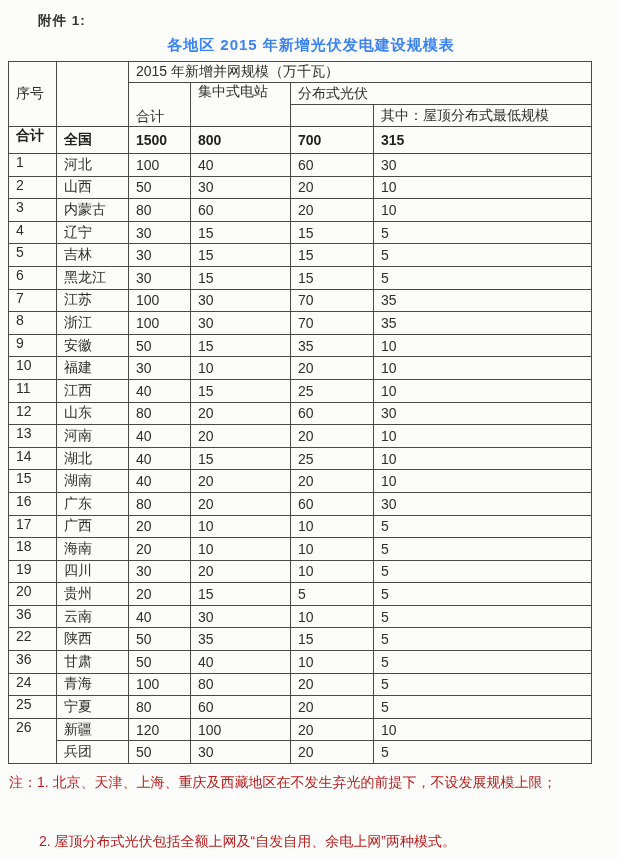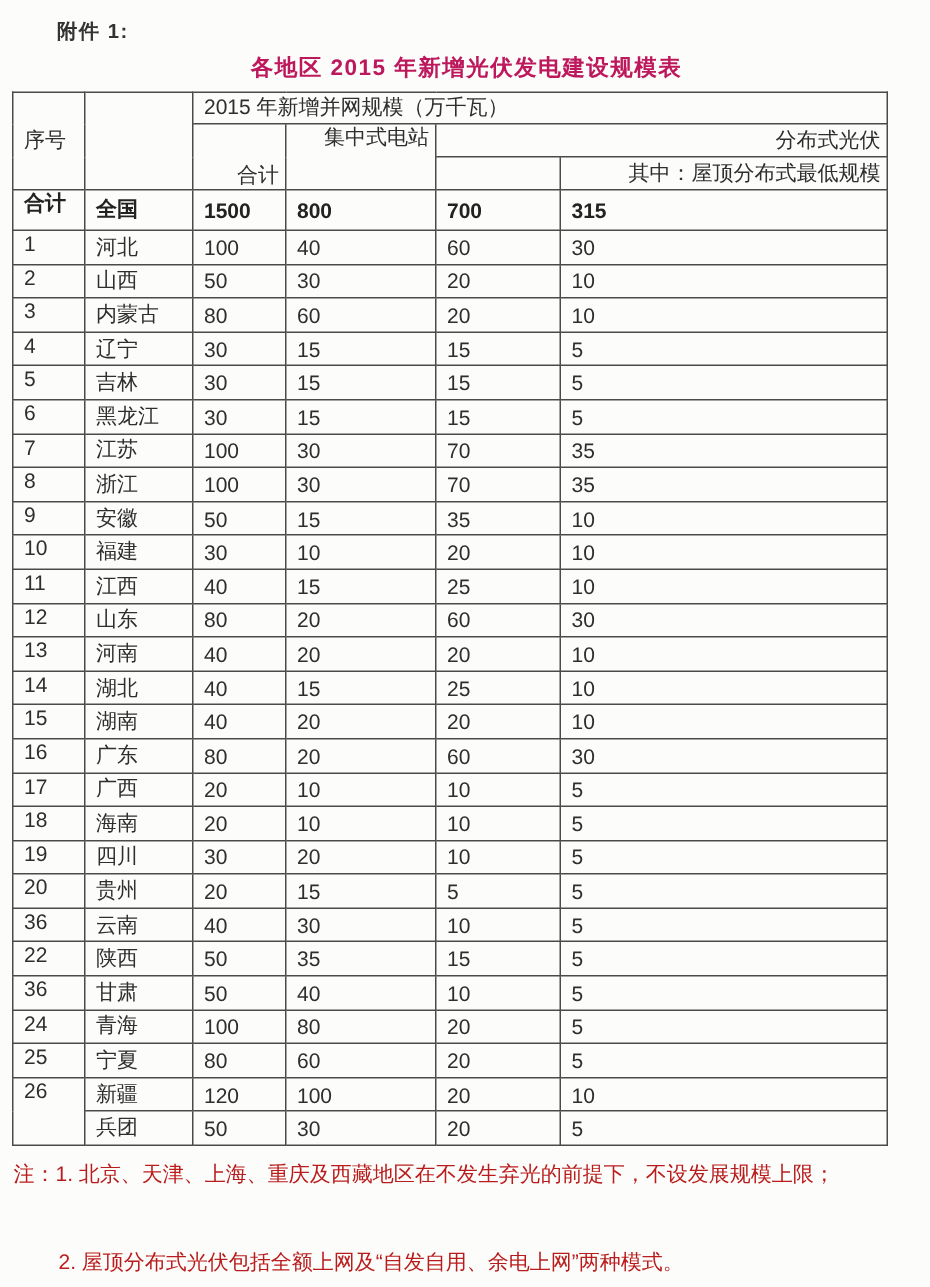--- a/index.html
+++ b/index.html
@@ -24,21 +24,21 @@
     font-weight: bold;
     color: #333;
     margin: 4px 0 6px 2px;
     letter-spacing: 1px;
     padding-left: 28px;
   }
   .doc-title {
     text-align: center;
     font-size: 15px;
     font-weight: bold;
-    color: #be185d;
+    color: #3b82f6;
     margin: 0 0 6px 0;
     letter-spacing: 1px;
   }
   table.pv-table {
     border-collapse: collapse;
     table-layout: fixed;
     width: 583px;
     margin-left: 0px;
   }
   table.pv-table th,
@@ -53,21 +53,21 @@
     color: #2e2e2e;
   }
   thead th { height: 20px; }
   th.group-header { padding-left: 25px; height: 20px; vertical-align: middle; }
   th.no-header { vertical-align: middle; }
   th.region-header { vertical-align: middle; }
   th.total-header { vertical-align: bottom; padding-bottom: 9px; }
   th.centralized-header { vertical-align: top; padding-top: 3px; }
   th.distributed-header { vertical-align: middle; }
   th.rooftop-header { vertical-align: middle; margin-left: 44px; }
-  tr.sub-row th { height: 21px; text-align: right; }
+  tr.sub-row th { height: 21px; }
   tbody td { height: 21.6px; }
   tr.total-row td {
     font-weight: bold;
     height: 26px;
     color: #222;
   }
   td.cell-no { vertical-align: top; padding-top: 3px; }
   .notes {
     margin: 7px 0 0 1px;
     font-size: 14px;

